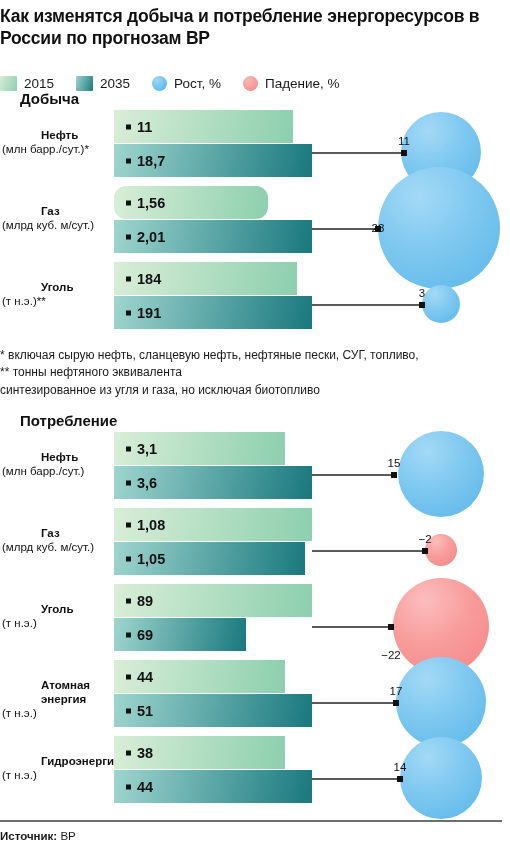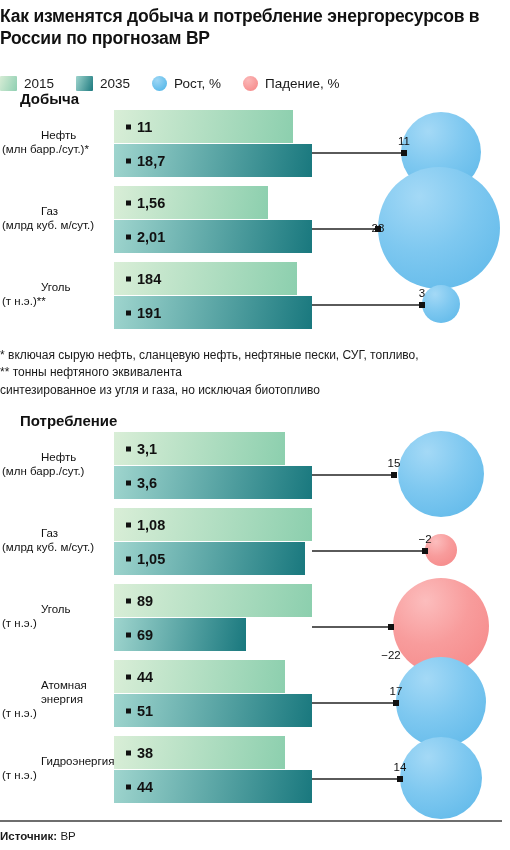--- a/index.html
+++ b/index.html
@@ -63,21 +63,21 @@
   
   .row { position: absolute; left: 0; width: 510px; }
   .row-label {
     position: absolute;
     left: 2px;
     width: 108px;
     font-size: 11.5px;
     line-height: 1.22;
     color: #111111;
   }
-  .row-label .nm { font-weight: normal; display: block; padding-left: 39px; }
+  .row-label .nm { font-weight: bold; display: block; padding-left: 39px; }
   .row-label .un { font-weight: normal; display: block; }
 
   .bar {
     position: absolute;
     left: 114px;
     height: 33px;
     display: flex;
     align-items: center;
   }
   .bar.light { background: linear-gradient(100deg,#d9eed7 0%,#8ccfae 100%); }
@@ -207,21 +207,21 @@
         <div class="bubble up" style="left: 401px; top: 112px; width: 80px; height: 80px;"></div>
         <div class="leader" style="left: 312px; top: 152px; width: 92px;"></div>
         <div class="bubble-dot" style="left: 404px; top: 153px;"></div>
         <div class="bubble-val" style="left: 404px; top: 147px;">11</div>
       </div>
       <div class="row">
         <div class="row-label" style="top: 204px;">
           <span class="nm">Газ</span>
           <span class="un">(млрд куб. м/сут.)</span>
         </div>
-        <div class="bar light" style="top: 186px; width: 154px;">
+        <div class="bar light" style="top: 186px; width: 154px; border-radius: 12px;">
           <span class="bar-val">1,56</span>
         </div>
         <div class="bar dark" style="top: 220px; width: 198px;">
           <span class="bar-val">2,01</span>
         </div>
         <div class="bubble up" style="left: 378px; top: 167px; width: 122px; height: 122px;"></div>
         <div class="leader" style="left: 312px; top: 228px; width: 66px;"></div>
         <div class="bubble-dot" style="left: 378px; top: 229px;"></div>
         <div class="bubble-val" style="left: 378px; top: 234px; text-align: right;">28</div>
       </div>

